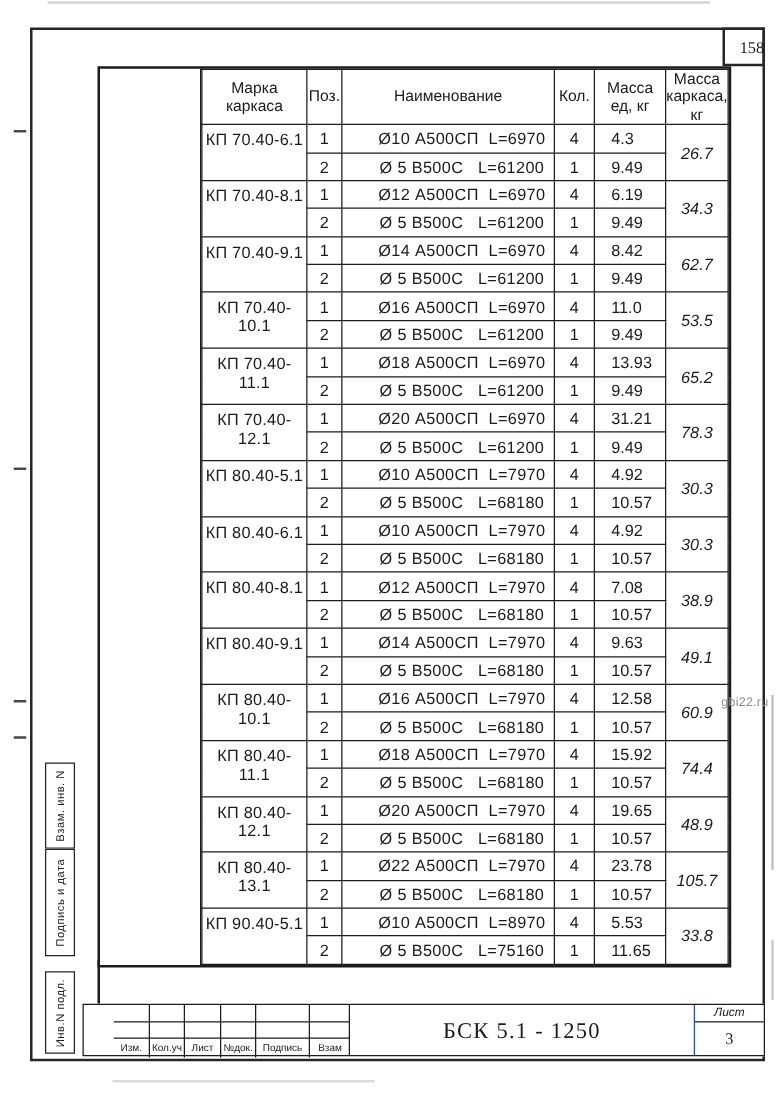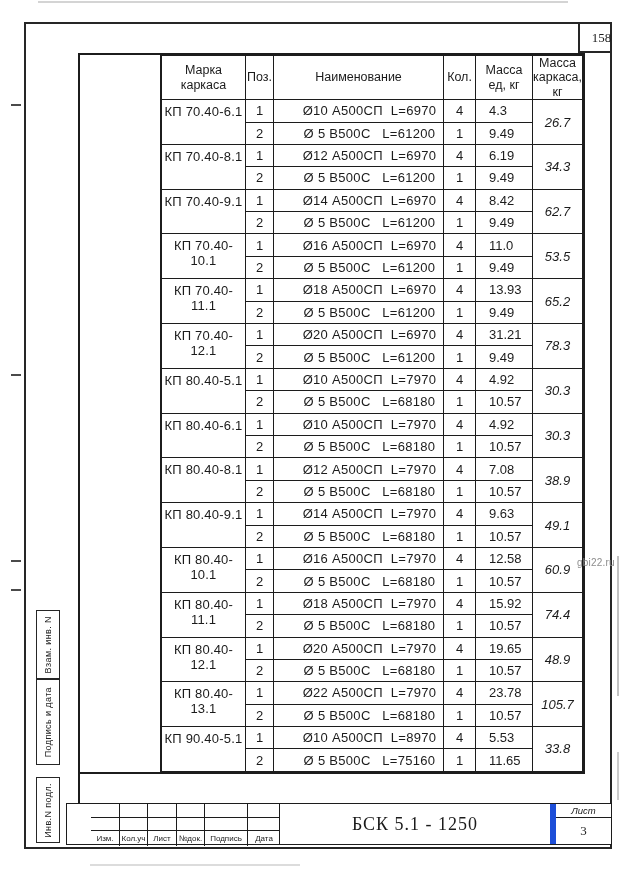--- a/index.html
+++ b/index.html
@@ -65,21 +65,21 @@
   
   .title-block {
     position:absolute; left:66px; top:803px; width:546px; height:42px;
     border:1.5px solid #1c1c1c; display:flex; align-items:stretch; background:#fff;
   }
   .rev-grid { width:189px; display:grid; grid-template-columns:29px 28px 29px 28px 43px 32px; grid-template-rows:14px 13px 15px; border-right:1px solid #1c1c1c;margin-left:24px; }
   .rev-grid div { border-right:1px solid #1c1c1c; border-bottom:1px solid #1c1c1c; }
   .rev-grid div:nth-child(6n) { border-right:none; }
   .rev-grid .lbl { display:flex; align-items:center; justify-content:center; font-size:8px; border-bottom:none; white-space:nowrap; }
   .doc-cell { flex:1; display:flex; align-items:center; justify-content:center;
-    font-family:"Liberation Serif", serif; font-size:18px; letter-spacing:1px; border-right:6px solid #1d4ed8; }
+    font-family:"Liberation Serif", serif; font-size:18px; letter-spacing:1px; border-right:1px solid #1d4ed8; }
   .sheet-cell { width:55px; display:flex; flex-direction:column; }
   .sheet-label { height:14px; border-bottom:1px solid #1c1c1c; display:flex; align-items:center; justify-content:center; font-size:9.5px; font-style:italic; }
   .sheet-number { flex:1; display:flex; align-items:center; justify-content:center; font-family:"Liberation Serif", serif; font-size:13px; }
 
   .watermark { position:absolute; left:577px; top:557px; font-size:10px; color:#8d8d8d; letter-spacing:.2px; }
 </style>
 </head>
 <body>
 
 <div class="page">
@@ -362,21 +362,21 @@
         <div></div>
         <div></div>
         <div></div>
         <div></div>
         <div></div>
         <div class="lbl">Изм.</div>
         <div class="lbl">Кол.уч</div>
         <div class="lbl">Лист</div>
         <div class="lbl">№док.</div>
         <div class="lbl">Подпись</div>
-        <div class="lbl">Дата</div>
+        <div class="lbl">Взам</div>
       </div>
     <div class="doc-cell">
       <span>БСК 5.1 - 1250</span>
     </div>
     <div class="sheet-cell">
       <div class="sheet-label">Лист</div>
       <div class="sheet-number">3</div>
     </div>
   </div>
 

